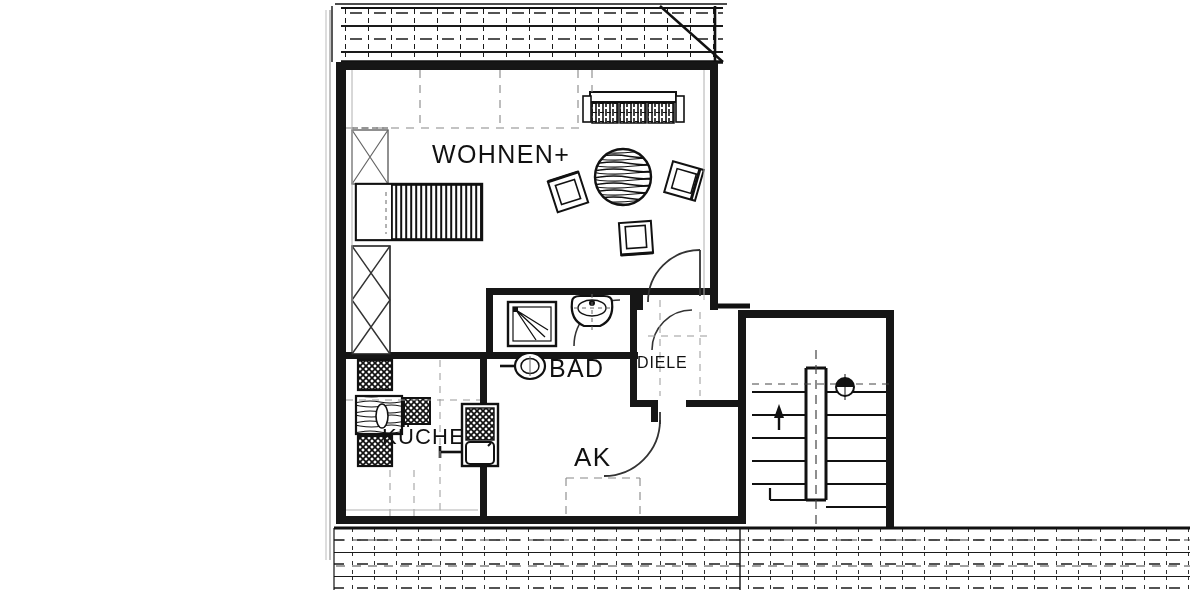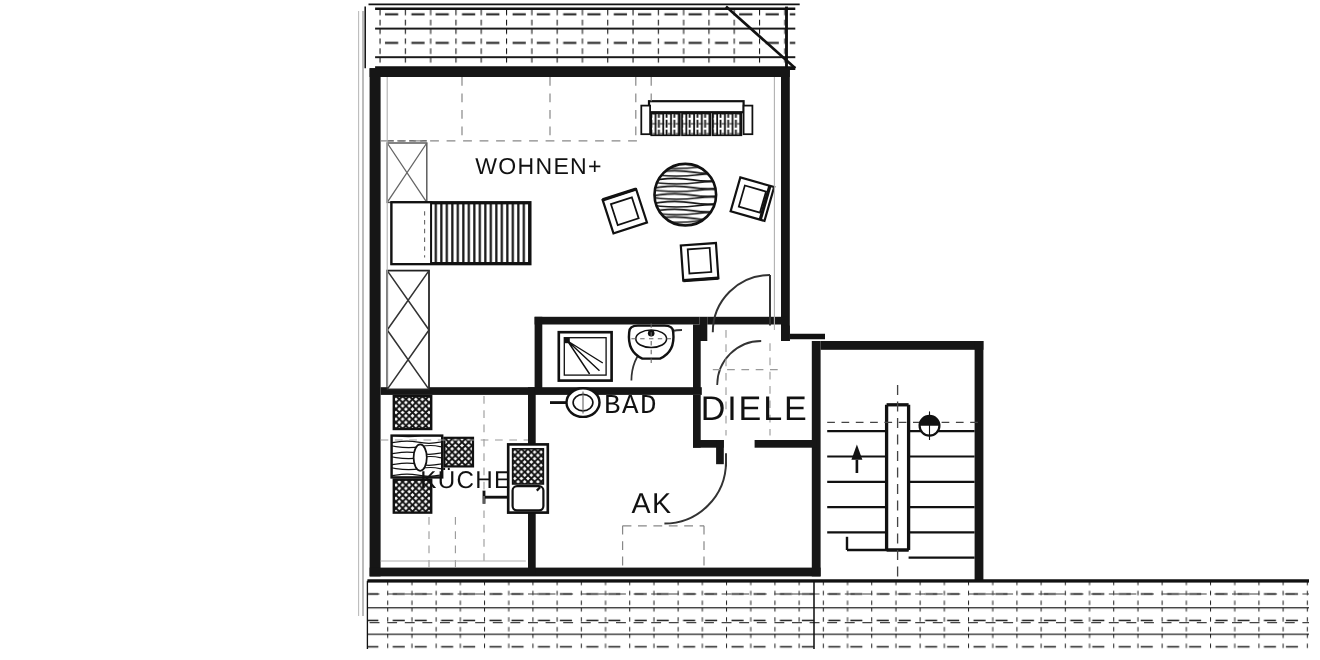--- a/index.html
+++ b/index.html
@@ -28,37 +28,36 @@
     font-family: "Liberation Sans", sans-serif;
     color: #111111;
     letter-spacing: 0.055em;
     white-space: nowrap;
     font-weight: 400;
     -webkit-font-smoothing: none;
   }
   #label-wohnen {
     left: 432px;
     top: 140px;
-    font-size: 21px;
+    font-size: 25px;
   }
   #label-schlafen {
     left: 428px;
     top: 243px;
     font-size: 25px;
   }
   #label-bad {
     left: 549px;
     top: 354px;
     font-size: 25px;
-    font-family: Liberation Mono, monospace;
   }
   #label-diele {
     left: 637px;
     top: 354px;
-    font-size: 31px;
+    font-size: 16px;
   }
   #label-kueche {
     left: 382px;
     top: 424px;
     font-size: 22px;
   }
   #label-ak {
     left: 574px;
     top: 442px;
     font-size: 26px;

